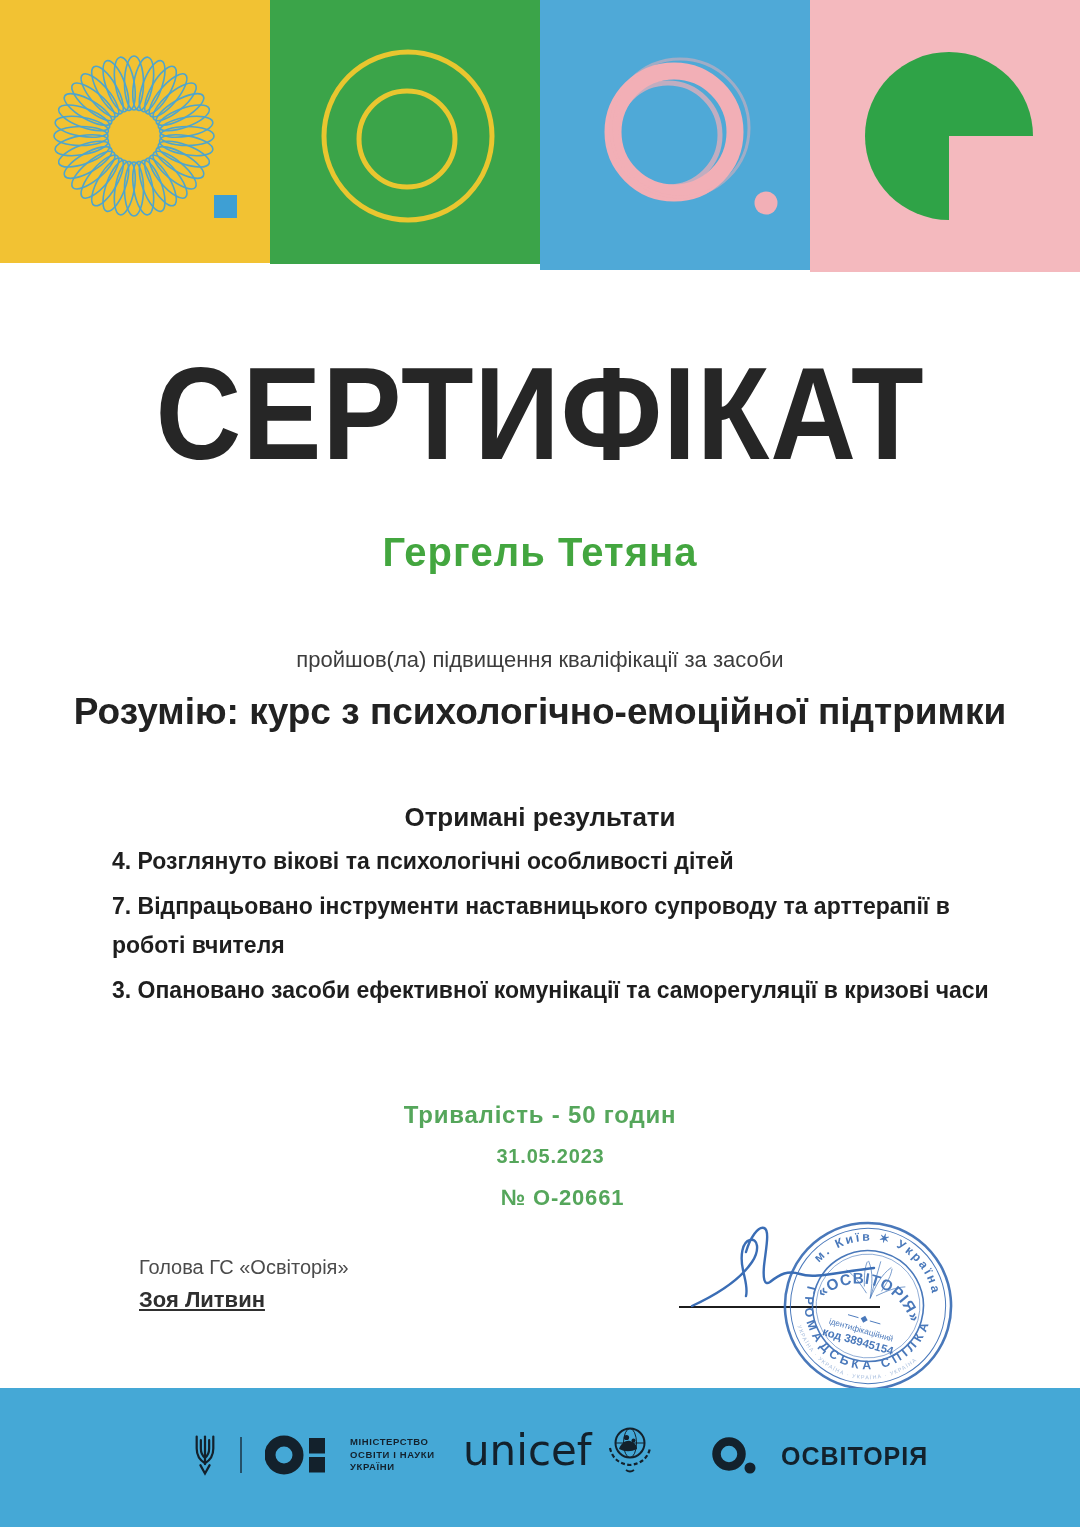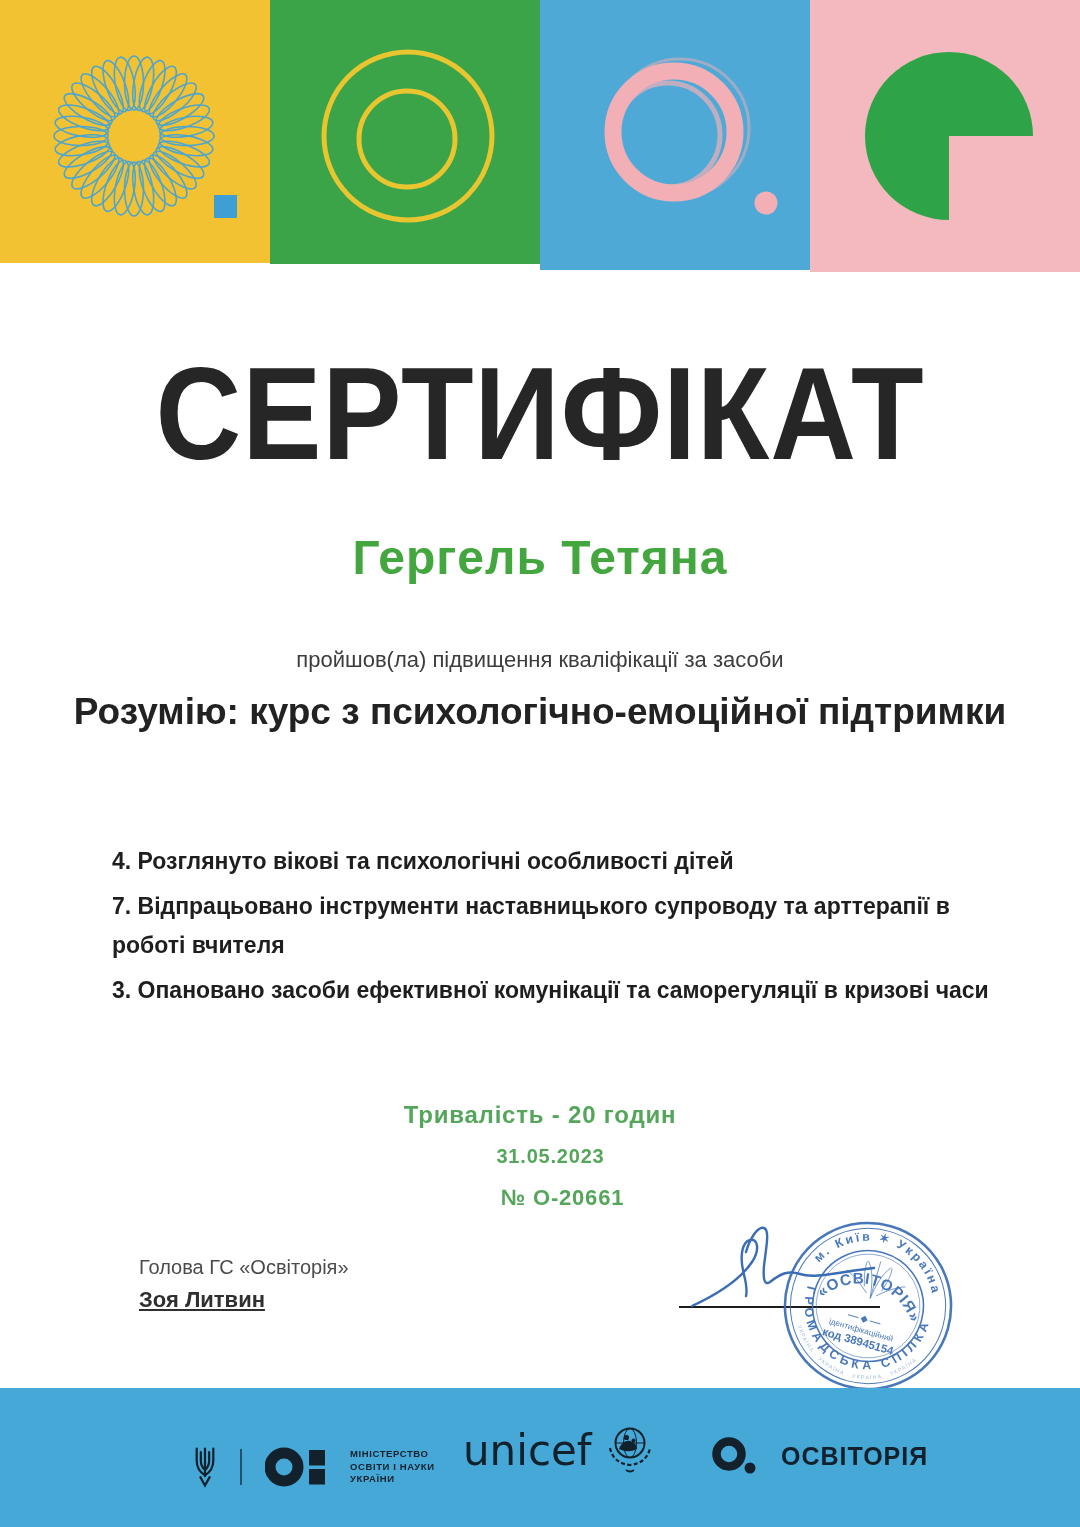--- a/index.html
+++ b/index.html
@@ -14,21 +14,21 @@
   .b-blue{left:540px;height:270px;background:var(--blue-block,#4FA9D7);}
   .b-pink{left:810px;height:272px;background:var(--pink-block,#F4B9BE);}
   .block svg{position:absolute;top:0;left:0;}
   .sq{position:absolute;left:214px;top:195px;width:23px;height:23px;background:var(--square-blue,#3E9FD4);}
 
   
   .title{position:absolute;top:348px;left:0;width:1080px;margin:0;text-align:center;
          font-size:132px;line-height:1;font-weight:700;letter-spacing:1px;color:#262626;
          transform:scaleX(0.9);}
   .recipient{position:absolute;top:530px;left:0;width:1080px;text-align:center;
-             font-size:48px;font-weight:700;letter-spacing:1px;color:var(--name-green,#43A63F);}
+             font-size:40px;font-weight:700;letter-spacing:1px;color:var(--name-green,#43A63F);}
   .subtitle{position:absolute;top:647px;left:0;width:1080px;text-align:center;
             font-size:22px;color:var(--text-gray,#3C3C3C);}
   .course{position:absolute;top:687px;left:70px;width:940px;text-align:center;
           font-size:37px;line-height:1.37;font-weight:700;color:#222;}
   .results-heading{position:absolute;top:802px;left:0;width:1080px;text-align:center;
                    font-size:26px;font-weight:700;color:#1e1e1e;}
   .results{position:absolute;top:842px;left:112px;width:880px;font-size:23px;
            font-weight:700;line-height:1.72;color:#1e1e1e;}
   .result{margin-bottom:5px;}
 
@@ -42,21 +42,21 @@
   .signer{position:absolute;left:139px;top:1256px;}
   .signer .role{font-size:20px;color:#4b4b4b;margin-bottom:8px;}
   .signer .name{font-size:22px;font-weight:700;color:#2f2f2f;text-decoration:underline;}
   .sig-line{position:absolute;left:679px;top:1306px;width:201px;height:2px;background:#1c1c1c;}
   .signature{position:absolute;left:688px;top:1222px;}
   .stamp{position:absolute;left:779px;top:1217px;}
 
   
   .footer{position:absolute;left:0;top:1388px;width:1080px;height:139px;
           background:var(--banner-blue,#45A8D6);color:var(--footer-ink,#13212C);}
-  .ministry{position:absolute;left:193px;top:46px;display:flex;align-items:center;gap:23px;margin-top:12px;}
+  .ministry{position:absolute;left:193px;top:46px;display:flex;align-items:center;gap:23px;}
   .divider{width:2px;height:36px;background:var(--footer-ink,#13212C);opacity:.65;}
   .ministry-text{font-size:9.5px;font-weight:700;letter-spacing:.6px;line-height:1.35;}
   .unicef{position:absolute;left:463px;top:36px;display:flex;align-items:center;gap:13px;}
   .unicef-word{font-family:"DejaVu Sans",sans-serif;font-size:42px;font-weight:500;letter-spacing:0;}
   .osvitoria{position:absolute;left:712px;top:49px;display:flex;align-items:center;gap:21px;}
   .osvitoria-word{font-size:25px;font-weight:800;letter-spacing:1px;}
 </style>
 </head>
 <body>
 
@@ -132,29 +132,30 @@
         <circle cx="139" cy="136" r="84" fill="var(--shape-green,#2FA347)"></circle>
         <rect x="139" y="136" width="86" height="86" fill="var(--pink-block,#F4B9BE)"></rect>
       </svg>
     </div>
   </header>
 
   <h1 class="title">СЕРТИФІКАТ</h1>
   <div class="recipient">Гергель Тетяна</div>
   <div class="subtitle">пройшов(ла) підвищення кваліфікації за засоби</div>
   <div class="course">Розумію: курс з психологічно-емоційної підтримки</div>
+  <div class="results-heading">Отримані результати</div>
 
   <div class="results">
     <div class="result">4. Розглянуто вікові та психологічні особливості дітей</div>
     <div class="result">7. Відпрацьовано інструменти наставницького супроводу та арттерапії в роботі вчителя</div>
     <div class="result">3. Опановано засоби ефективної комунікації та саморегуляції в кризові часи</div>
   </div>
 
   <div class="meta">
-    <div class="duration">Тривалість - 20 годин</div>
+    <div class="duration">Тривалість - 50 годин</div>
     <div class="date">31.05.2023</div>
     <div class="number">№ О-20661</div>
   </div>
 
   <div class="signer">
     <div class="role">Голова ГС «Освіторія»</div>
     <div class="name">Зоя Литвин</div>
   </div>
 
   <div class="sig-line"></div>

